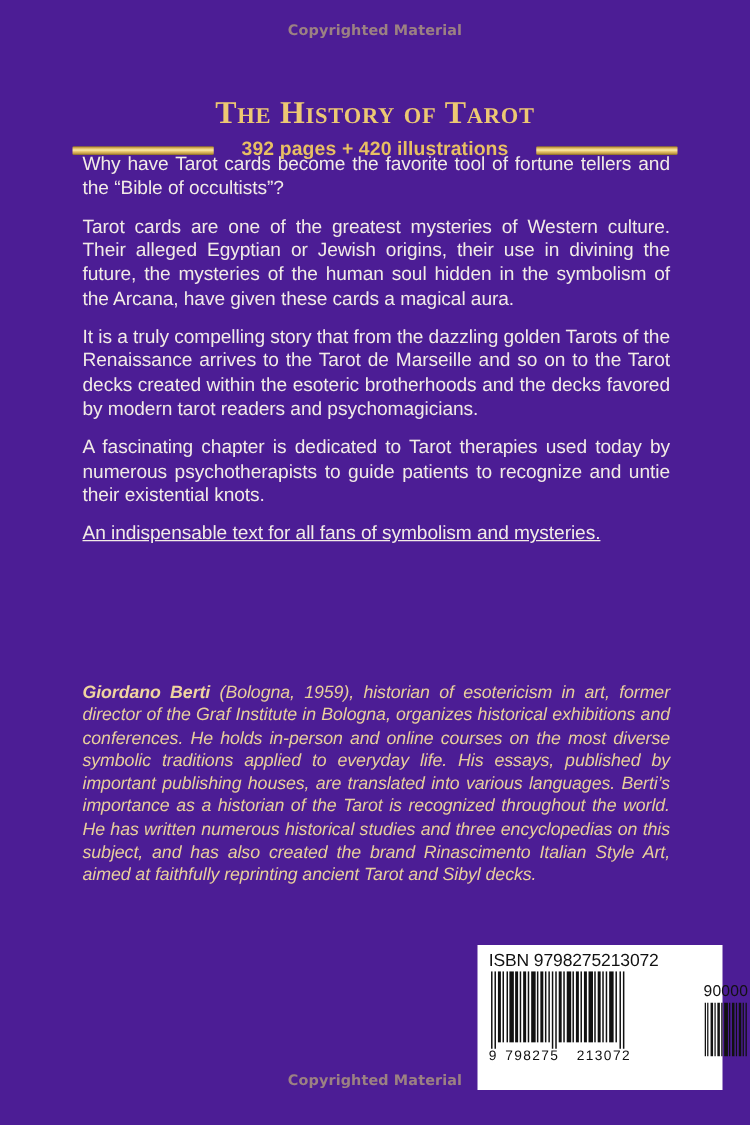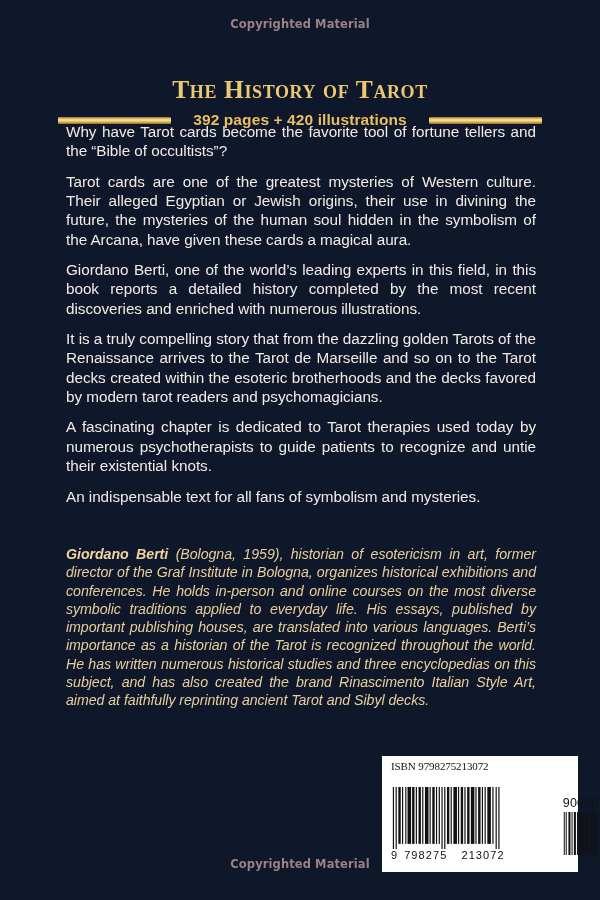--- a/index.html
+++ b/index.html
@@ -11,21 +11,21 @@
     height: 900px;
     background: #4a2527;
     font-family: "Liberation Sans", sans-serif;
     overflow: hidden;
     position: relative;
   }
 
   .cover {
     position: absolute;
     inset: 0;
-    background: #0f172a;
+    background: #4c1d95;
   }
 
   
   .watermark {
     position: absolute;
     left: 0;
     width: 100%;
     text-align: center;
     color: #9c8183;
     font-size: 11.5px;
@@ -87,21 +87,21 @@
     width: 470px;
   }
   .para {
     color: #f2ebe6;
     font-size: 15.3px;
     line-height: 1.265;
     text-align: justify;
     margin: 0 0 11px 0;
     letter-spacing: -0.05px;
   }
-  .para:last-child { margin-bottom: 4px; }
+  .para:last-child { margin-bottom: 4px; text-decoration: underline; }
 
   
   .bio {
     position: absolute;
     top: 545px;
     left: 66px;
     width: 470px;
     color: #e9cf9c;
     font-size: 14.2px;
     line-height: 1.285;
@@ -135,24 +135,24 @@
     width: 196px;
     height: 116px;
     background: #ffffff;
     box-sizing: border-box;
     padding: 4px 7px 3px 9px;
     display: flex;
     flex-direction: column;
   }
   .isbn-text {
     color: #111;
-    font-size: 11px;
-    font-family: Liberation Serif, serif;
+    font-size: 14px;
+    font-family: Liberation Sans, sans-serif;
     letter-spacing: -0.1px;
-    margin-bottom: 15px;
+    margin-bottom: 1px;
     white-space: nowrap;
   }
   .bars-row {
     flex: 1 1 auto;
     display: flex;
     align-items: flex-start;
     gap: 10px;
   }
   .ean-main { width: 124px; }
   .ean-addon { width: 46px; padding-top: 10px; margin-left: 48px; }
@@ -207,21 +207,20 @@
     <div class="subtitle-row">
       <span class="rule"></span>
       <span class="subtitle">392 pages + 420 illustrations</span>
       <span class="rule"></span>
     </div>
   </div>
 
   <div class="body-copy">
     <p class="para">Why have Tarot cards become the favorite tool of fortune tellers and the “Bible of occultists”?</p>
     <p class="para">Tarot cards are one of the greatest mysteries of Western culture. Their alleged Egyptian or Jewish origins, their use in divining the future, the mysteries of the human soul hidden in the symbolism of the Arcana, have given these cards a magical aura.</p>
-    <p class="para">Giordano Berti, one of the world’s leading experts in this field, in this book reports a detailed history completed by the most recent discoveries and enriched with numerous illustrations.</p>
     <p class="para">It is a truly compelling story that from the dazzling golden Tarots of the Renaissance arrives to the Tarot de Marseille and so on to the Tarot decks created within the esoteric brotherhoods and the decks favored by modern tarot readers and psychomagicians.</p>
     <p class="para">A fascinating chapter is dedicated to Tarot therapies used today by numerous psychotherapists to guide patients to recognize and untie their existential knots.</p>
     <p class="para">An indispensable text for all fans of symbolism and mysteries.</p>
   </div>
 
   <div class="bio"><span class="bio-name">Giordano Berti</span><span> (Bologna, 1959), historian of esotericism in art, former director of the Graf Institute in Bologna, organizes historical exhibitions and conferences. He holds in-person and online courses on the most diverse symbolic traditions applied to everyday life. His essays, published by important publishing houses, are translated into various languages. Berti’s importance as a historian of the Tarot is recognized throughout the world. He has written numerous historical studies and three encyclopedias on this subject, and has also created the brand Rinascimento Italian Style Art, aimed at faithfully reprinting ancient Tarot and Sibyl decks.</span></div>
 
 
   <div class="barcode-box">
     <div class="isbn-text">ISBN 9798275213072</div>

